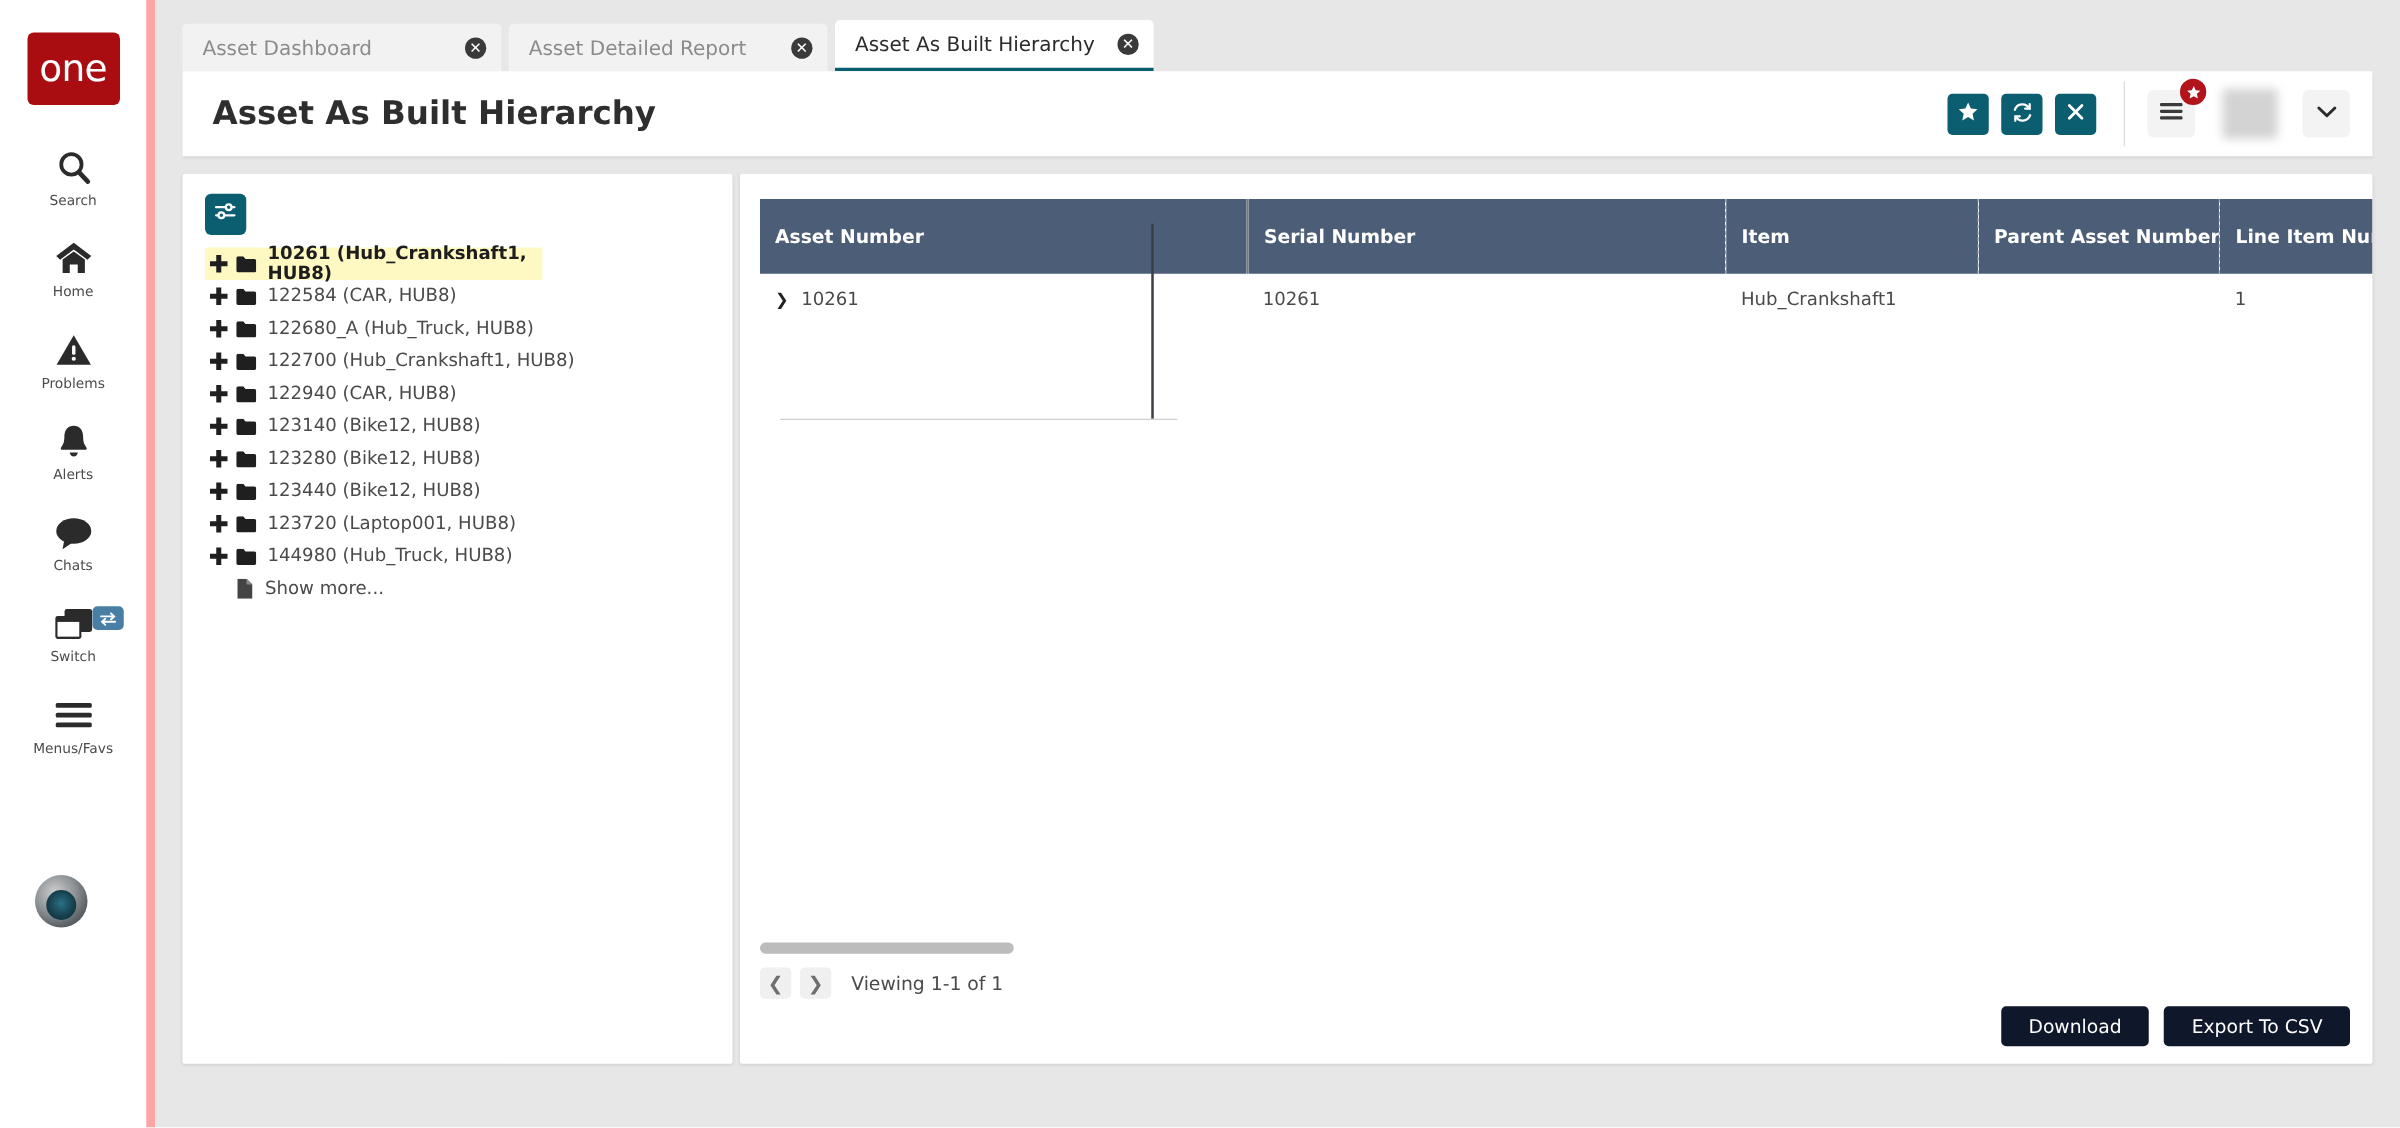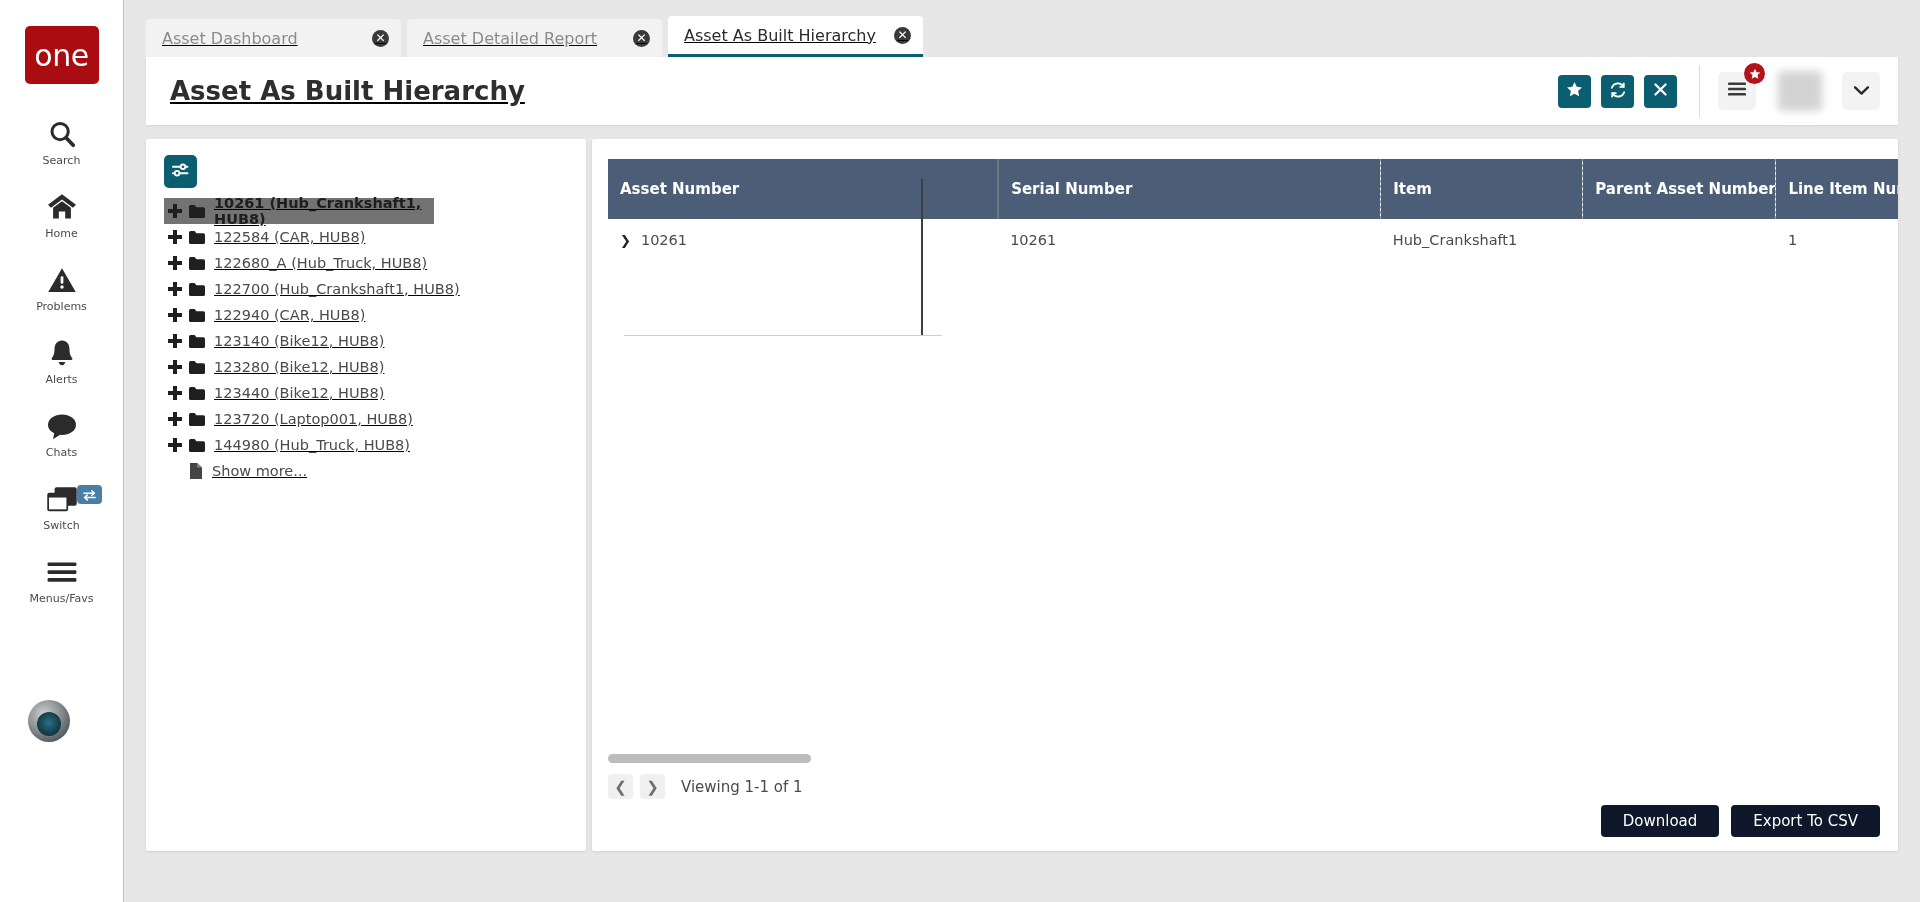--- a/index.html
+++ b/index.html
@@ -17,21 +17,21 @@
     display: flex;
     background: #ffffff;
   }
 
   
   .rail {
     width: 124px;
     min-width: 124px;
     height: 902px;
     background: #ffffff;
-    border-right: 1px solid #fca5a5;
+    border-right: 7px solid #fca5a5;
     display: flex;
     flex-direction: column;
     align-items: center;
     padding-top: 26px;
     position: relative;
     z-index: 5;
   }
   .brand {
     width: 74px;
     height: 58px;
@@ -104,21 +104,20 @@
     border-radius: 50%;
   }
 
   
   .main {
     flex: 1;
     height: 902px;
     background: #e7e7e7;
     position: relative;
     overflow: hidden;
-    text-decoration: underline;
   }
 
   
   .tabstrip {
     height: 57px;
     display: flex;
     align-items: flex-end;
     padding-left: 22px;
     gap: 4px;
     background: #e7e7e7;
@@ -280,21 +279,21 @@
     display: flex;
     align-items: center;
     height: 26px;
     padding-left: 4px;
     cursor: pointer;
     font-size: 14.5px;
     color: #4a4a4a;
     font-family: "DejaVu Sans", sans-serif;
   }
   .tree-row.selected {
-    background: #737373;
+    background: #fef9c3;
     color: #1d1d1d;
     font-weight: bold;
     width: 270px;
   }
   .plus {
     width: 14px; height: 14px;
     margin-right: 7px;
     flex: 0 0 auto;
     position: relative;
   }

